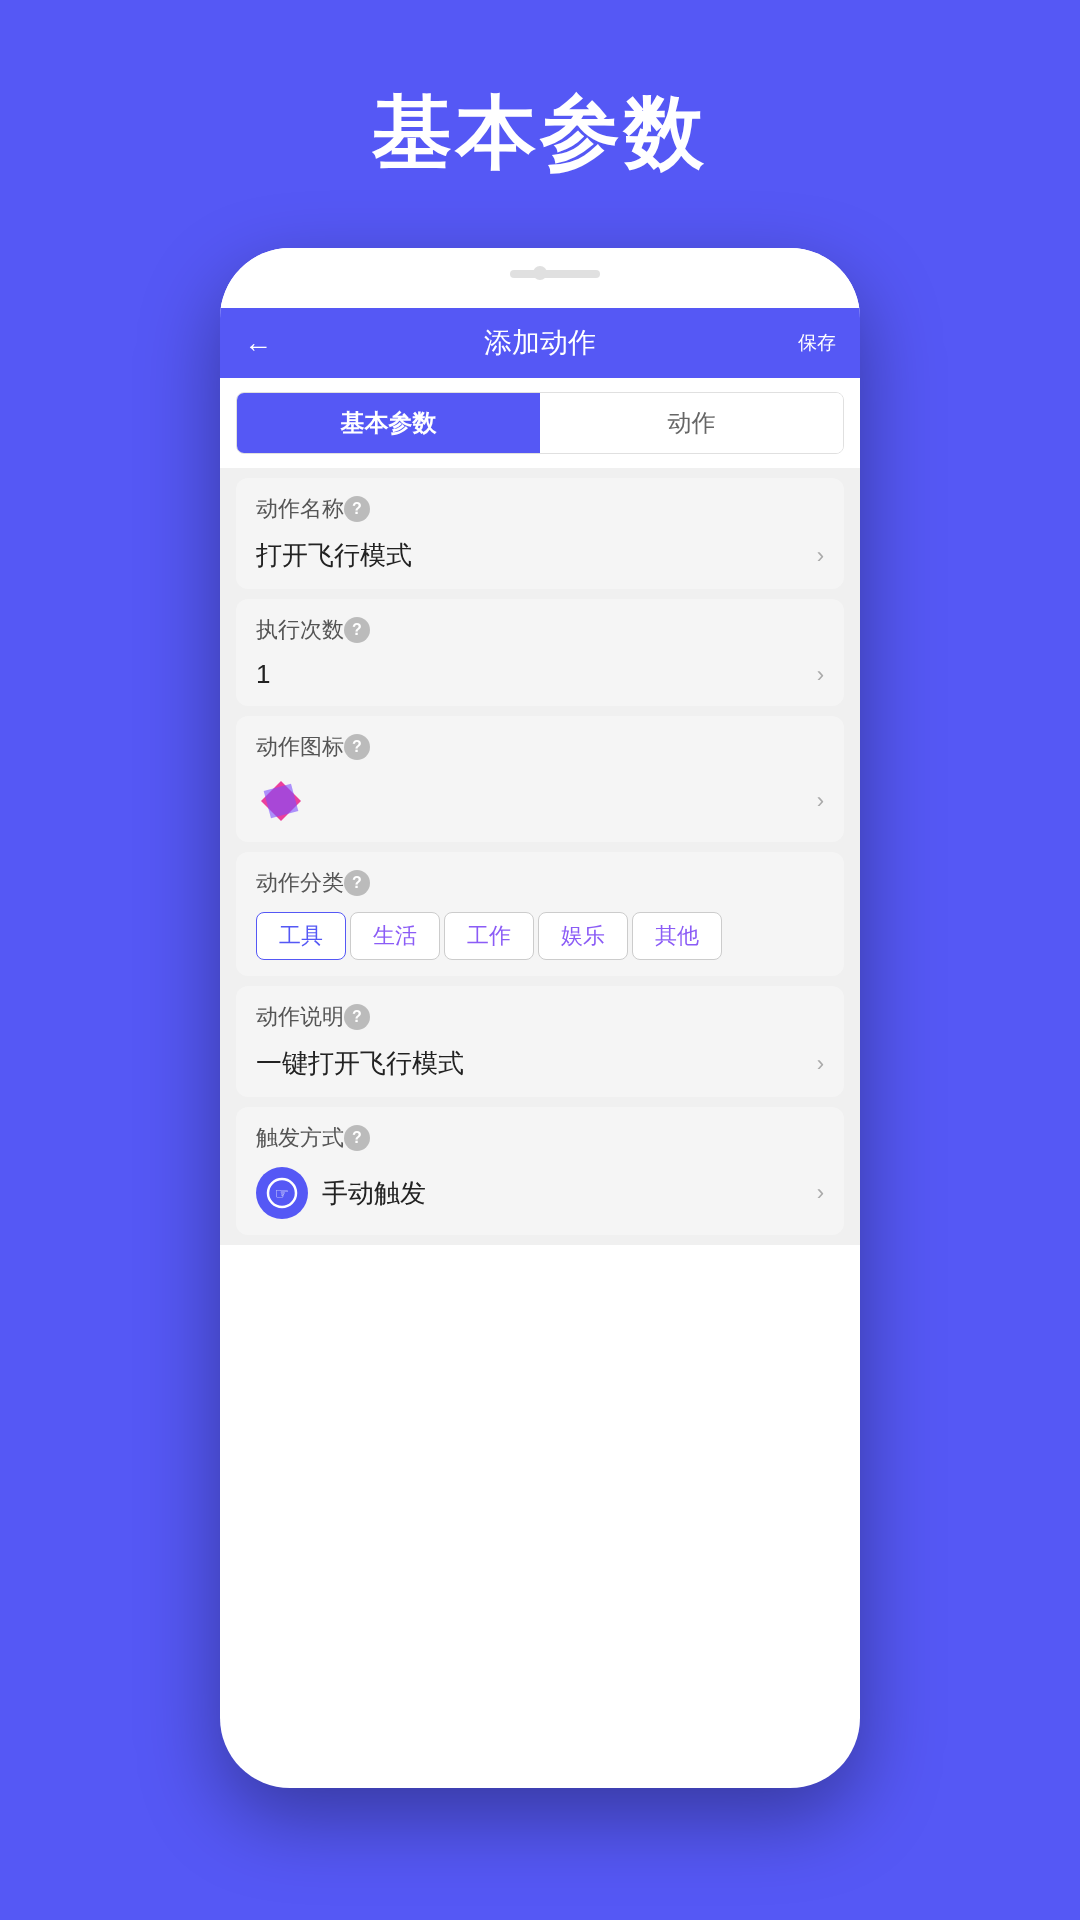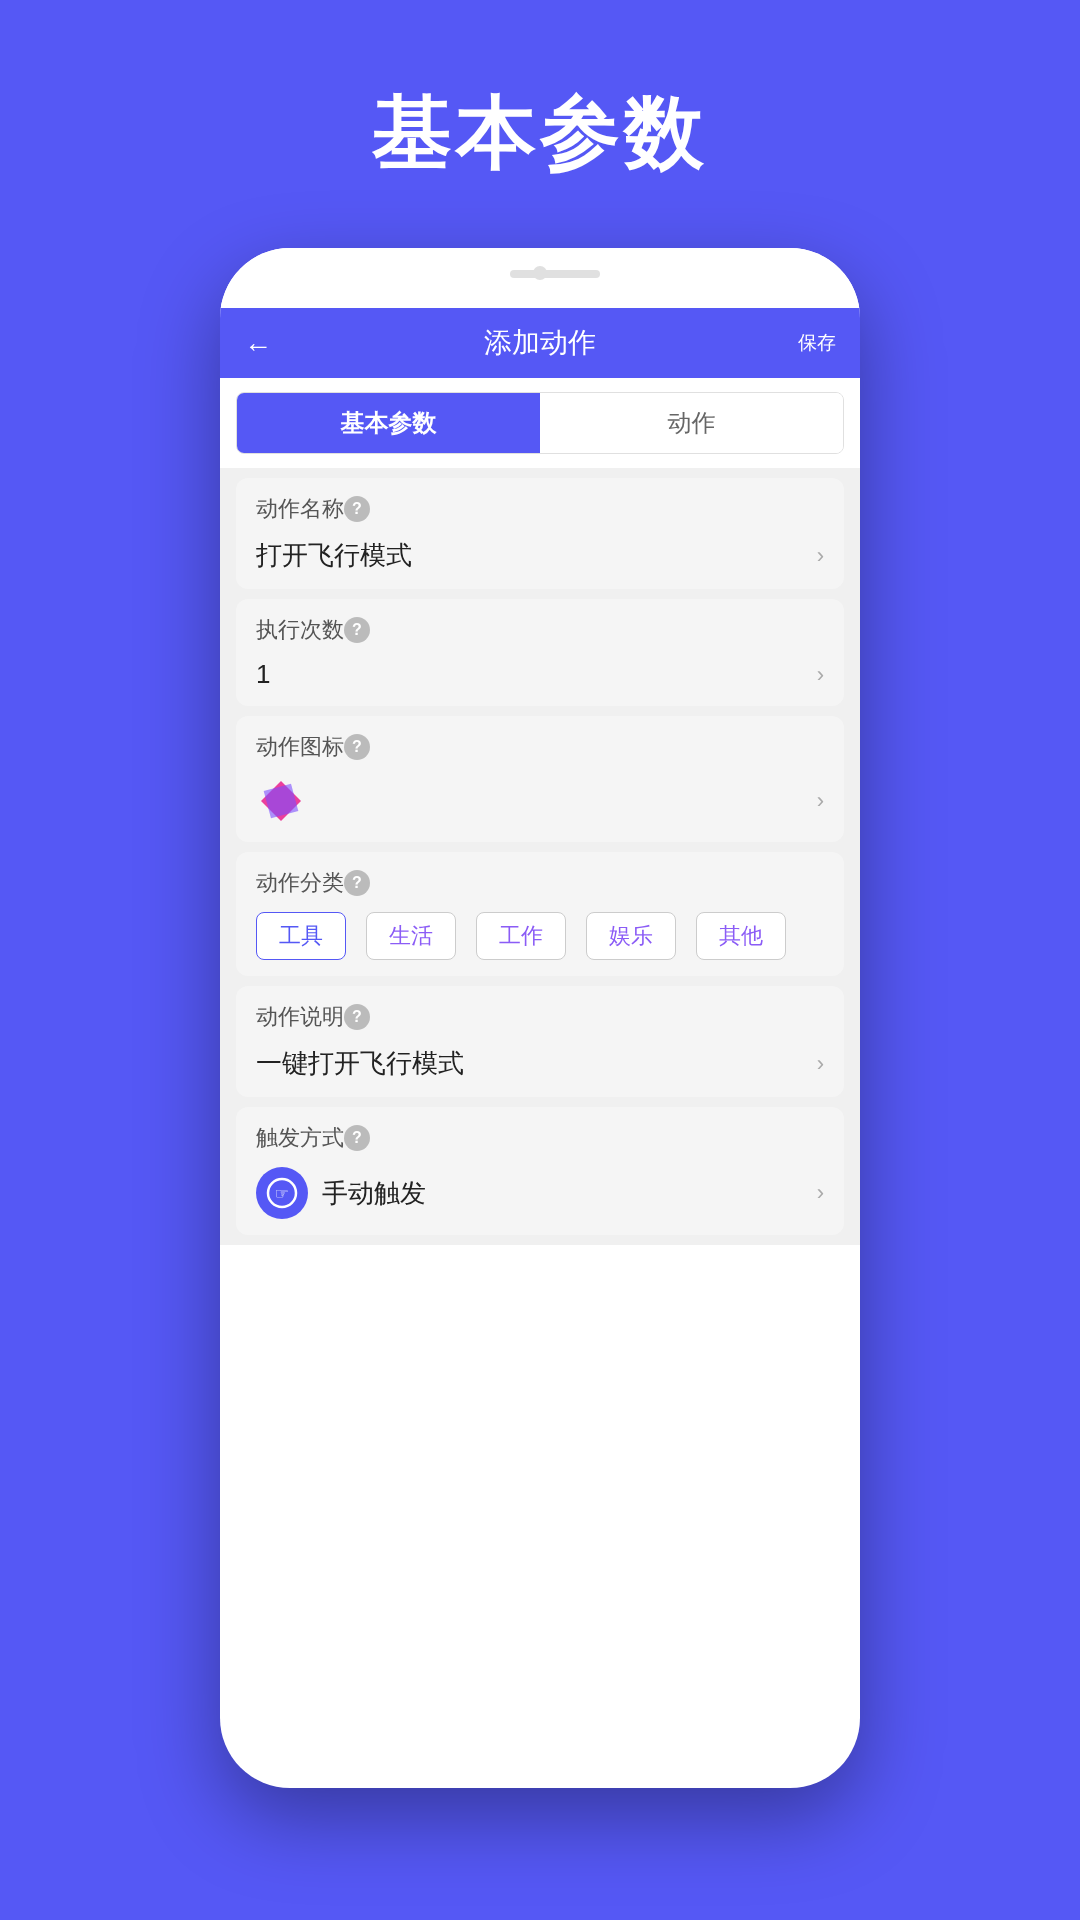--- a/index.html
+++ b/index.html
@@ -198,21 +198,21 @@
       color: #222;
     }
     .chevron {
       color: #aaa;
       font-size: 22px;
     }
 
     
     .category-tags {
       display: flex;
-      gap: 20px;
+      gap: 4px;
       flex-wrap: wrap;
       margin-top: 6px;
     }
     .tag {
       border: 1.5px solid #ccc;
       border-radius: 8px;
       padding: 8px 22px;
       font-size: 22px;
       color: #8b5cf6;
       cursor: pointer;

